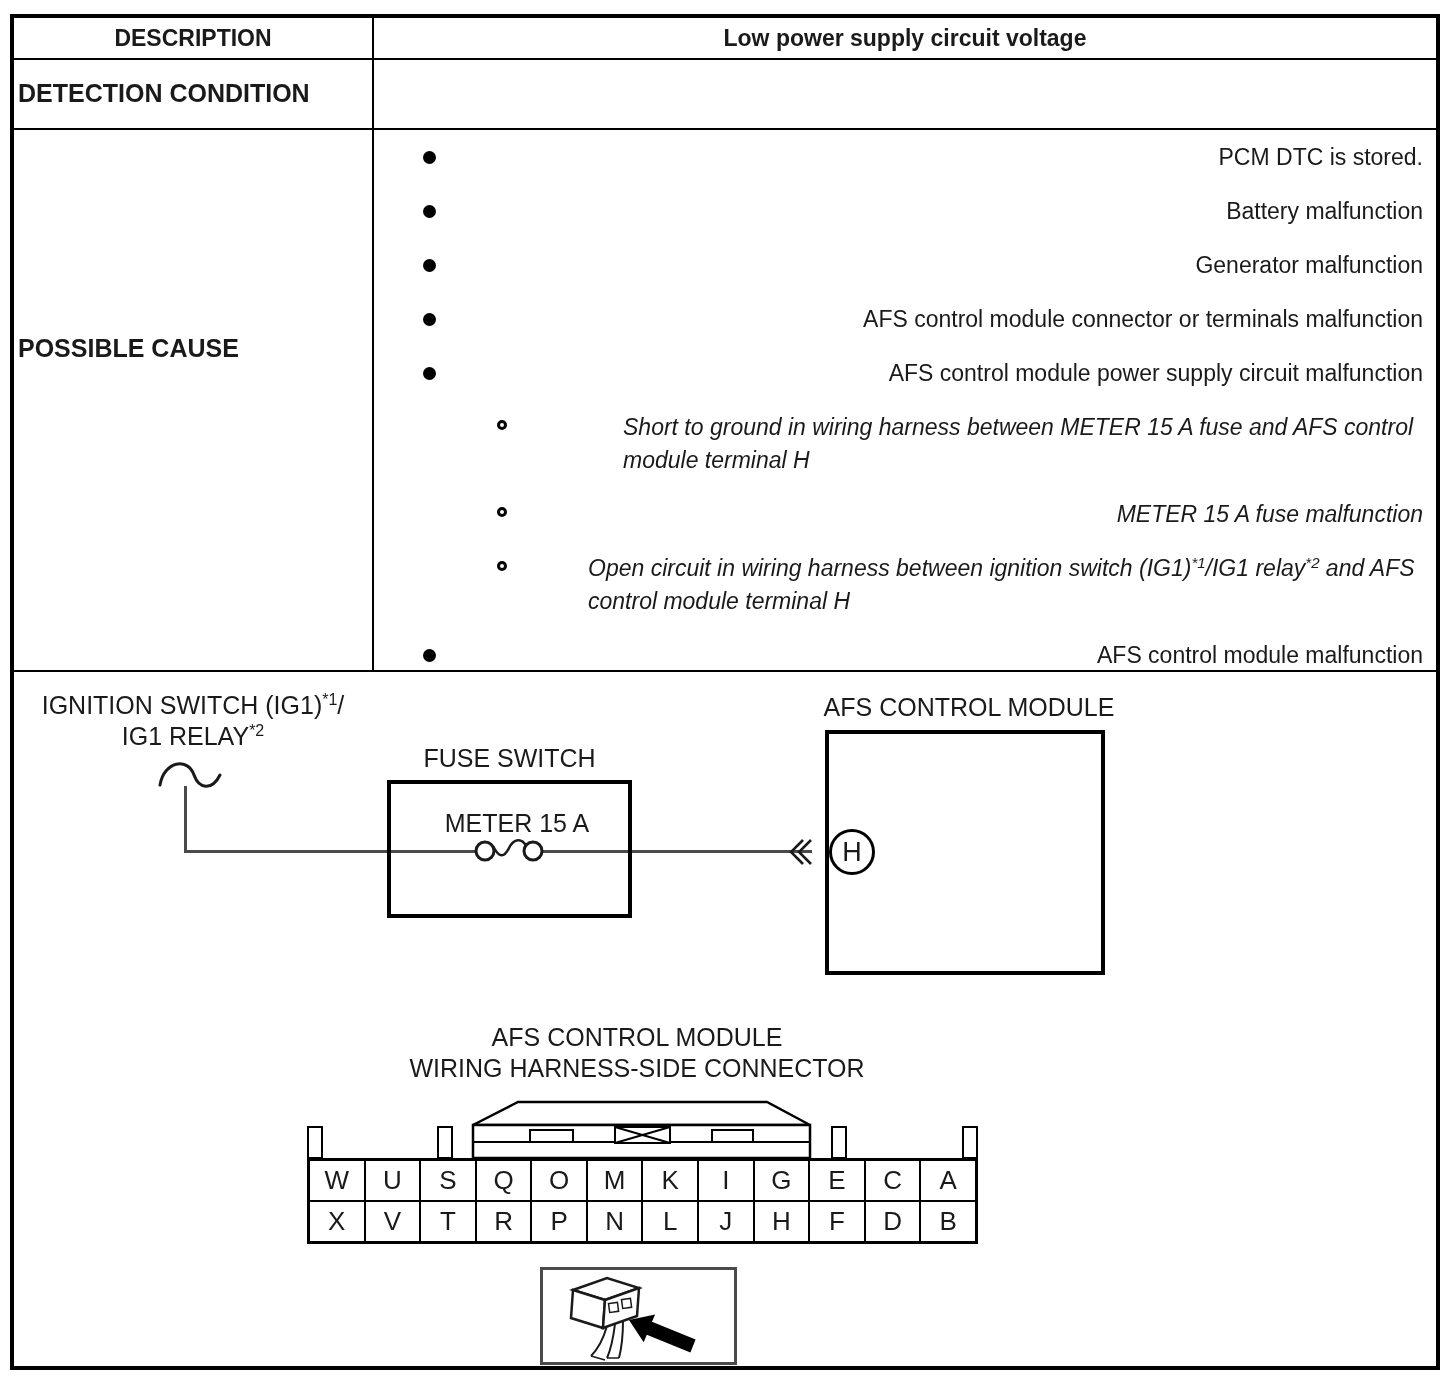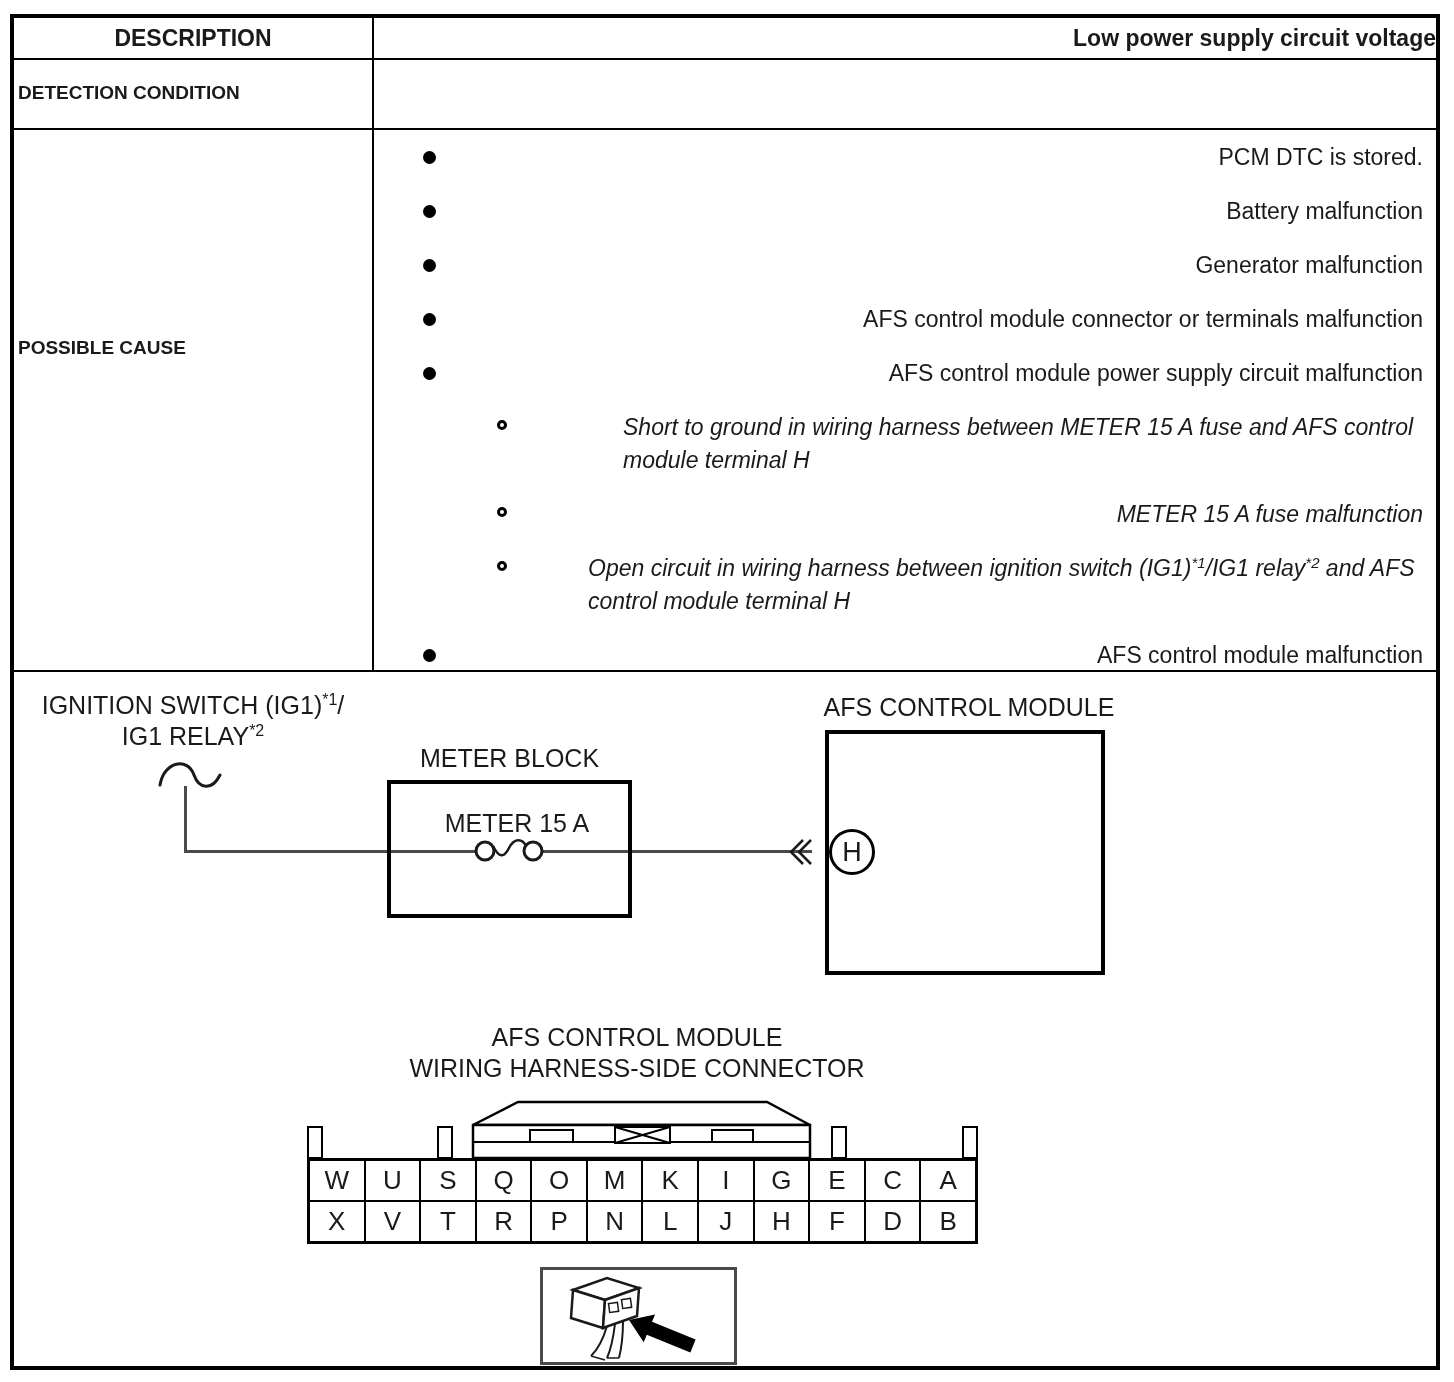--- a/index.html
+++ b/index.html
@@ -7,21 +7,21 @@
        font-family:"Liberation Sans","DejaVu Sans",sans-serif;color:#1a1a1a;}
   *{box-sizing:border-box;}
   .frame{position:absolute;left:10px;top:14px;width:1430px;height:1356px;border:4px solid #000;background:#fff;}
   .inner{position:absolute;left:0;top:0;width:1422px;height:1348px;}
   .vline,.hline{position:absolute;background:#000;}
   .txt{position:absolute;}
   .b{font-weight:bold;}
   .center{text-align:center;}
   .t23{font-size:23px;line-height:33px;}
   .t25{font-size:25px;line-height:31px;}
-  .cell-label{display:flex;align-items:center;font-weight:bold;font-size:19px;}
+  .cell-label{display:flex;align-items:center;font-weight:bold;font-size:25px;}
   .bullet-row{display:flex;align-items:flex-start;}
   .dot{width:13px;height:13px;background:#000;border-radius:50%;margin-top:10px;margin-right:19px;flex:0 0 auto;}
   .ring{width:10px;height:10px;border:3px solid #000;border-radius:50%;margin-top:9px;margin-right:14px;flex:0 0 auto;}
   .pc-list{position:absolute;left:409px;top:123px;width:1000px;}
   .pc-list .bullet-row{margin-bottom:21px;justify-content:space-between;}
   .pc-list .sub{margin-left:74px;}
   .sub .btxt{max-width:800px;font-style:italic;}
   .sub.wide .btxt{max-width:835px;}
   .det-txt{max-width:940px;}
   sup.s1{font-size:15px;line-height:0;vertical-align:8px;}
@@ -41,21 +41,21 @@
 
 <div class="frame">
 <div class="inner">
 
   <div class="vline" style="left:358px;top:0;width:2px;height:652px;"></div>
   <div class="hline" style="left:0;top:40px;width:1422px;height:2px;"></div>
   <div class="hline" style="left:0;top:110px;width:1422px;height:2px;"></div>
   <div class="hline" style="left:0;top:652px;width:1422px;height:2px;"></div>
 
   <div class="txt b t23 center" style="left:0;top:0;width:358px;height:40px;line-height:40px;text-align:center;">DESCRIPTION</div>
-  <div class="txt b t23 center" style="left:360px;top:0;width:1062px;height:56px;line-height:40px;text-align:right;">Low power supply circuit voltage</div>
+  <div class="txt b t23 center" style="left:360px;top:0;width:1062px;height:56px;line-height:40px;">Low power supply circuit voltage</div>
 
   <div class="cell-label" style="position:absolute;left:4px;top:42px;width:352px;height:66px;">DETECTION CONDITION</div>
 
   <div class="cell-label" style="position:absolute;left:4px;top:112px;width:352px;height:436px;">POSSIBLE CAUSE</div>
 
   <div class="pc-list">
     <div class="bullet-row">
       <span class="dot"></span>
       <div class="btxt t23">PCM DTC is stored.</div>
     </div>
@@ -98,21 +98,21 @@
     <div><span>IG1 RELAY</span><sup class="s2">*2</sup></div>
   </div>
 
   <svg style="left:136px;top:737px;" width="80" height="46" viewBox="0 0 80 46">
     <path d="M 10,30 C 14,6 38,2 44,20 C 49,34 62,36 70,20" fill="none" stroke="#1a1a1a" stroke-width="3" stroke-linecap="round"></path>
   </svg>
 
   <div class="wire" style="left:170px;top:768px;width:3px;height:66px;"></div>
   <div class="wire" style="left:170px;top:832px;width:628px;height:3px;"></div>
 
-  <div class="txt t25 center" style="left:373px;top:725px;width:245px;">METER BLOCK</div>
+  <div class="txt t25 center" style="left:373px;top:725px;width:245px;">FUSE SWITCH</div>
   <div class="box4" style="left:373px;top:762px;width:245px;height:138px;"></div>
   <div class="txt t25 center" style="left:373px;top:790px;width:245px;padding-left:15px;">METER 15 A</div>
   <svg style="left:447px;top:815px;z-index:3;" width="96" height="38" viewBox="0 0 96 38">
     <rect x="28" y="12" width="40" height="12" fill="#ffffff" stroke="none"></rect>
     <path d="M 32,13 C 38,25 43,25 48,15 C 53,5 61,5 65,13" fill="none" stroke="#1a1a1a" stroke-width="2.5"></path>
     <circle cx="24" cy="18" r="9" fill="#ffffff" stroke="#1a1a1a" stroke-width="3"></circle>
     <circle cx="72" cy="18" r="9" fill="#ffffff" stroke="#1a1a1a" stroke-width="3"></circle>
   </svg>
 
   <div class="txt t25 center" style="left:800px;top:674px;width:310px;">AFS CONTROL MODULE</div>

